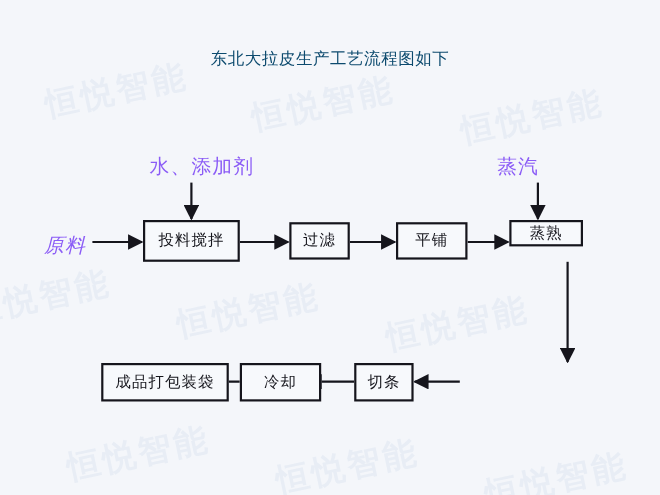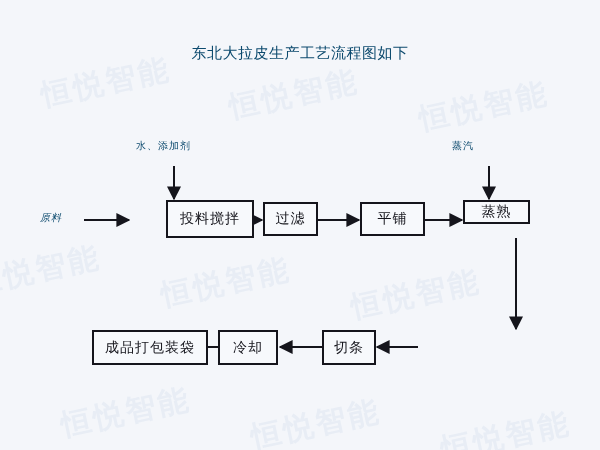--- a/index.html
+++ b/index.html
@@ -73,22 +73,22 @@
     align-items: center;
     justify-content: center;
     font-size: 14px;
     color: #15151c;
     letter-spacing: 1px;
     white-space: nowrap;
   }
 
   .freelabel {
     position: absolute;
-    font-size: 10px;
-    color: #0c4a6e;
+    font-size: 18px;
+    color: #8b5cf6;
     letter-spacing: 1px;
     white-space: nowrap;
   }
 
   svg.wires {
     position: absolute;
     left: 0; top: 0;
     width: 600px;
     height: 450px;
     z-index: 1;
@@ -143,29 +143,29 @@
   <div class="diagram">
 
     <div id="title">东北大拉皮生产工艺流程图如下</div>
 
     <div class="freelabel" style="left:40px; top:211px;font-style:italic;">原料</div>
 
     <div class="freelabel" style="left:136px; top:139px;">水、添加剂</div>
 
     <div class="freelabel" style="left:452px; top:139px;font-family:Liberation Mono, monospace;">蒸汽</div>
 
-    <div class="node" style="left:130px; top:200px; width:88px; height:38px;margin-left:36px;">投料搅拌</div>
+    <div class="node" style="left:130px; top:200px; width:88px; height:38px;">投料搅拌</div>
 
     <div class="node" style="left:263px; top:202px; width:55px; height:34px;">过滤</div>
 
     <div class="node" style="left:360px; top:202px; width:65px; height:34px;">平铺</div>
 
     <div class="node" style="left:463px; top:200px; width:67px; height:24px;">蒸熟</div>
 
 
     <div class="node" style="left:322px; top:330px; width:54px; height:35px;">切条</div>
 
-    <div class="node" style="left:218px; top:330px; width:60px; height:35px;">冷却</div>
+    <div class="node" style="left:218px; top:330px; width:74px; height:35px;">冷却</div>
 
     <div class="node" style="left:63px; top:330px; width:116px; height:35px;margin-left:29px;">成品打包装袋</div>
 
   </div>
 </div>
 
 </body></html>

